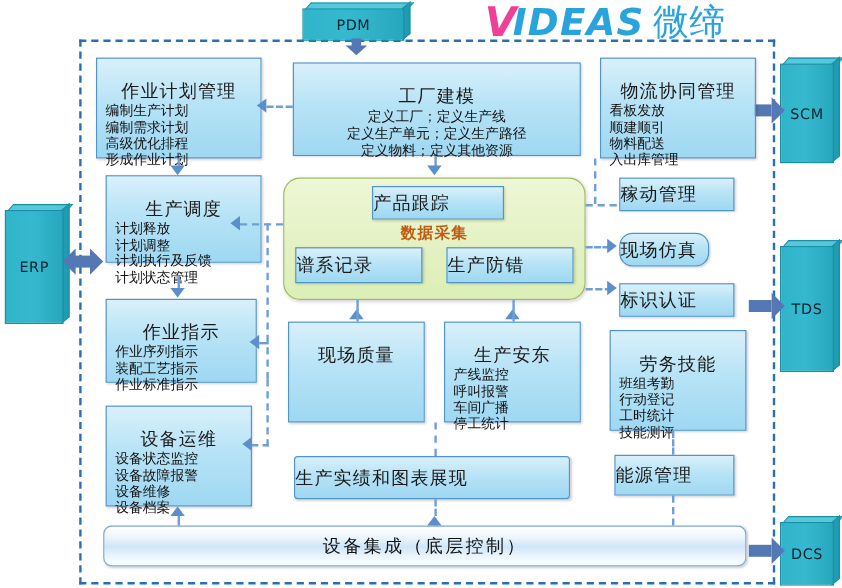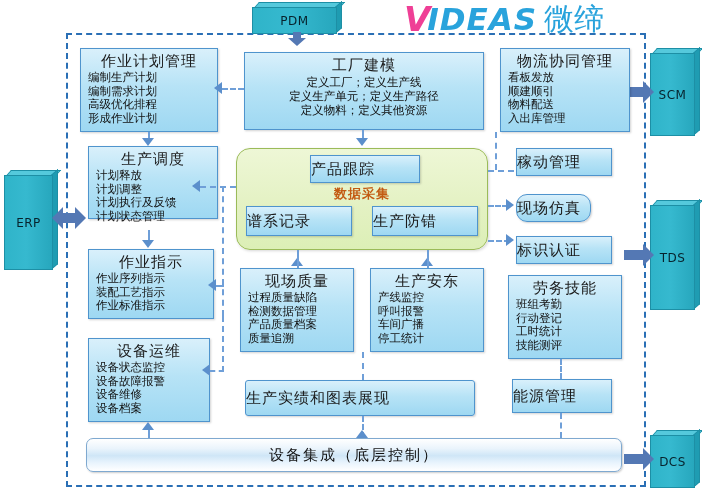--- a/index.html
+++ b/index.html
@@ -33,21 +33,21 @@
 
   
   .node{
     position:absolute;box-sizing:border-box;
     border:1px solid #4f94cd;
     background:linear-gradient(to bottom,#d9f0fb 0%,#b7e3f6 45%,#9ed8f2 100%);
     box-shadow:1px 1px 2px rgba(0,0,0,.18);
   }
   .node .title{
     text-align:center;color:#1a1a1a;font-size:15px;line-height:19px;
-    letter-spacing:1px;padding-top:3px;
+    letter-spacing:1px;padding-top:18px;
   }
   .node ul{margin:0;padding:0 0 0 7px;list-style:none;}
   .node li{font-size:11.5px;line-height:13.6px;color:#111;white-space:nowrap;}
   .node.simple{display:flex;align-items:center;justify-content:flex-start;}
   .node.simple .title{padding-top:0;}
   .node .sub-center{text-align:center;font-size:11.5px;line-height:14px;color:#111;}
 
   
   .green{
     position:absolute;box-sizing:border-box;
@@ -230,26 +230,20 @@
   </div>
   <div class="node simple" style="left:246px;top:206px;width:106px;height:30px;">
     <div class="title">谱系记录</div>
   </div>
   <div class="node simple" style="left:372px;top:206px;width:106px;height:30px;">
     <div class="title">生产防错</div>
   </div>
 
   <div class="node" style="left:240px;top:268px;width:114px;height:84px;">
     <div class="title">现场质量</div>
-    <ul>
-      <li>过程质量缺陷</li>
-      <li>检测数据管理</li>
-      <li>产品质量档案</li>
-      <li>质量追溯</li>
-    </ul>
   </div>
 
   <div class="node" style="left:370px;top:268px;width:114px;height:84px;">
     <div class="title">生产安东</div>
     <ul>
       <li>产线监控</li>
       <li>呼叫报警</li>
       <li>车间广播</li>
       <li>停工统计</li>
     </ul>

